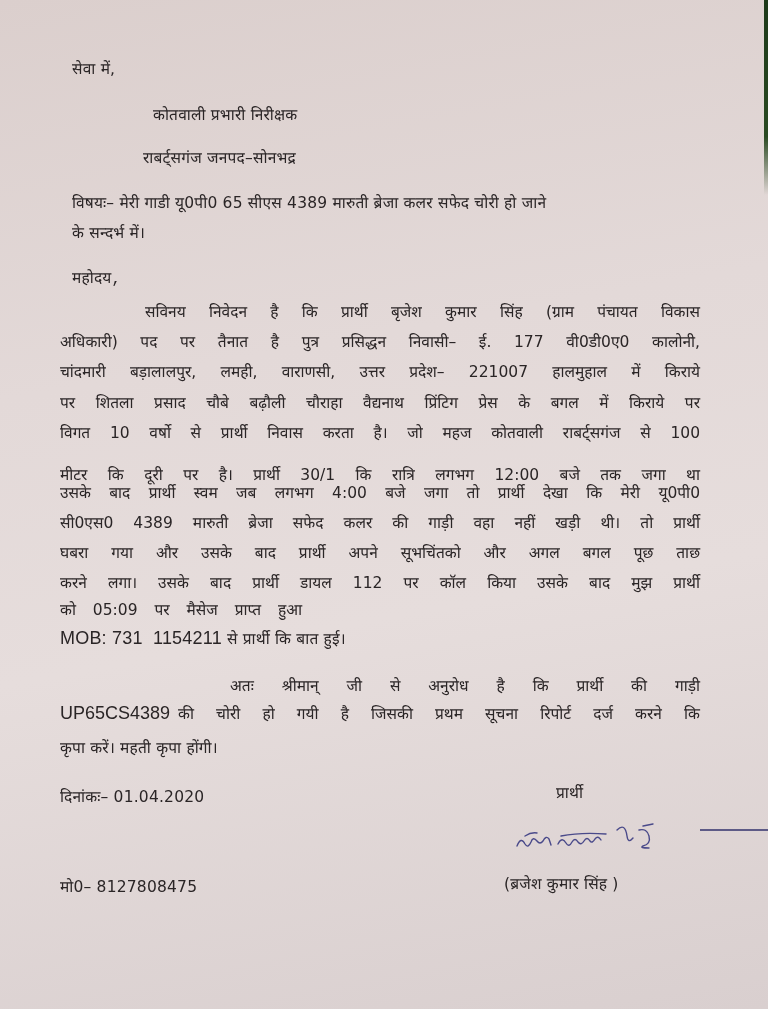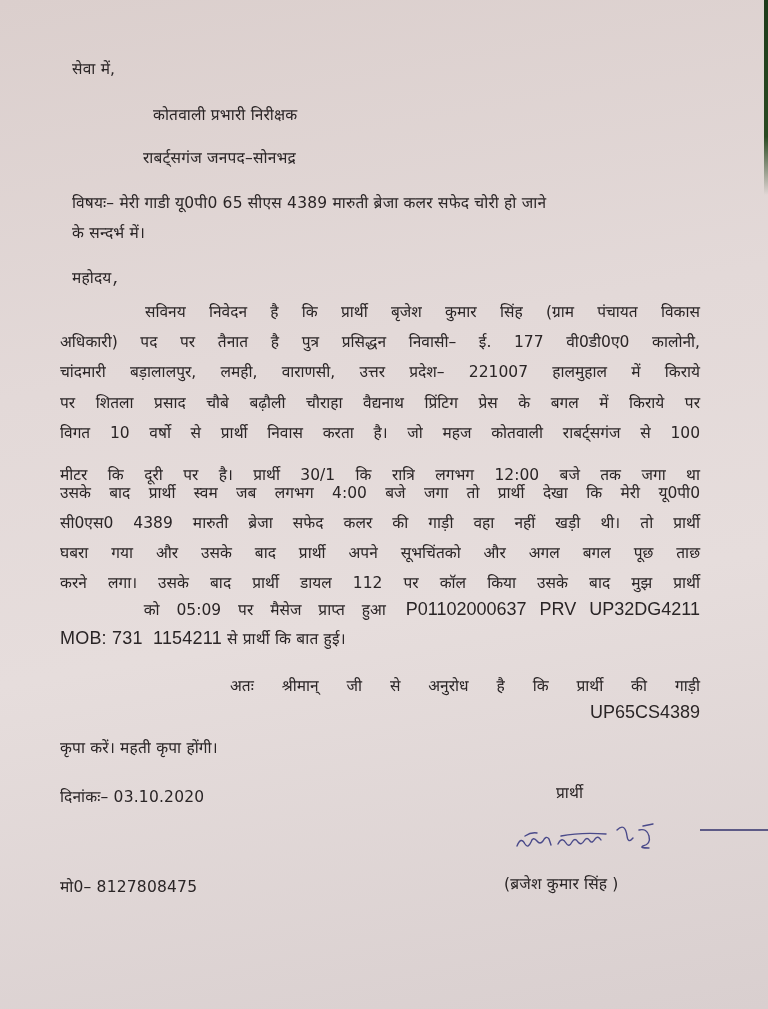--- a/index.html
+++ b/index.html
@@ -40,24 +40,23 @@
     }
     .mono-ish {
       font-family: "Liberation Sans", sans-serif;
       font-size: 18px;
     }
     .para-row {
       position: absolute;
       left: 60px;
       width: 640px;
       display: flex;
-      justify-content: flex-end;
+      justify-content: space-between;
       font-size: 15.5px;
       white-space: nowrap;
-      gap: 20px;
     }
     .signature {
       position: absolute;
       left: 513px;
       top: 818px;
       width: 205px;
       height: 40px;
     }
     .sig-line {
       position: absolute;
@@ -88,35 +87,35 @@
 <div class="justify" style="top:391px;">पर शितला प्रसाद चौबे बढ़ौली चौराहा वैद्यनाथ प्रिंटिग प्रेस के बगल में किराये पर</div>
 <div class="justify" style="top:421px;">विगत 10 वर्षो से प्रार्थी निवास करता है। जो महज कोतवाली राबर्ट्सगंज से 100</div>
 <div class="justify" style="top:451px;margin-top:12px;">मीटर कि दूरी पर है। प्रार्थी 30/1 कि रात्रि लगभग 12:00 बजे तक जगा था</div>
 <div class="justify" style="top:481px;">उसके बाद प्रार्थी स्वम जब लगभग 4:00 बजे जगा तो प्रार्थी देखा कि मेरी यू0पी0</div>
 <div class="justify" style="top:511px;">सी0एस0 4389 मारुती ब्रेजा सफेद कलर की गाड़ी वहा नहीं खड़ी थी। तो प्रार्थी</div>
 <div class="justify" style="top:541px;">घबरा गया और उसके बाद प्रार्थी अपने सूभचिंतको और अगल बगल पूछ ताछ</div>
 <div class="justify" style="top:571px;">करने लगा। उसके बाद प्रार्थी डायल 112 पर कॉल किया उसके बाद मुझ प्रार्थी</div>
 
 <div class="para-row" style="top:598px; align-items:baseline;">
   <span style="word-spacing:12px;">को 05:09 पर मैसेज प्राप्त हुआ</span>
-  <span class="mono-ish" style="word-spacing:8px;">P01102000637 PRV UP32DG4211</span>
 </div>
 
 <div class="line" style="left:60px; top:627px;">
   <span class="mono-ish" style="white-space:pre;">MOB: 731  1154211</span>
   <span>से प्रार्थी कि बात हुई।</span>
 </div>
 
 <div class="justify" style="left:230px; width:470px; top:674px;">अतः श्रीमान् जी से अनुरोध है कि प्रार्थी की गाड़ी</div>
 <div class="para-row" style="top:702px; align-items:baseline;">
   <span class="mono-ish">UP65CS4389</span>
+  <span style="flex:1; margin-left:8px; text-align:justify; text-align-last:justify;">की चोरी हो गयी है जिसकी प्रथम सूचना रिपोर्ट दर्ज करने कि</span>
 </div>
 <div class="line" style="left:60px; top:736px;">कृपा करें। महती कृपा होंगी।</div>
 
-<div class="line" style="left:60px; top:785px;">दिनांकः– 03.10.2020</div>
+<div class="line" style="left:60px; top:785px;">दिनांकः– 01.04.2020</div>
 <div class="line" style="left:556px; top:781px;">प्रार्थी</div>
 
 <svg class="signature" viewBox="0 0 205 40">
   <g fill="none" stroke="#4a4a8a" stroke-width="1.4" stroke-linecap="round" stroke-linejoin="round">
     <path d="M4 28 q4 -10 8 -2 q3 5 6 -2 q2 -6 6 -1 q3 4 6 0 q3 -6 6 -2 l2 6"></path>
     <path d="M12 18 q6 -4 12 -3"></path>
     <path d="M45 26 q4 -8 8 -1 q3 5 6 -1 q3 -5 6 0 q3 4 6 -1 q3 -5 6 0 q2 3 5 -2 q3 -4 6 1"></path>
     <path d="M48 18 q20 -4 45 -2"></path>
     <path d="M104 12 q8 -8 10 6 q1 8 6 2"></path>
     <path d="M126 12 q8 -2 10 6 q2 8 -6 10 q-4 2 6 2"></path>

